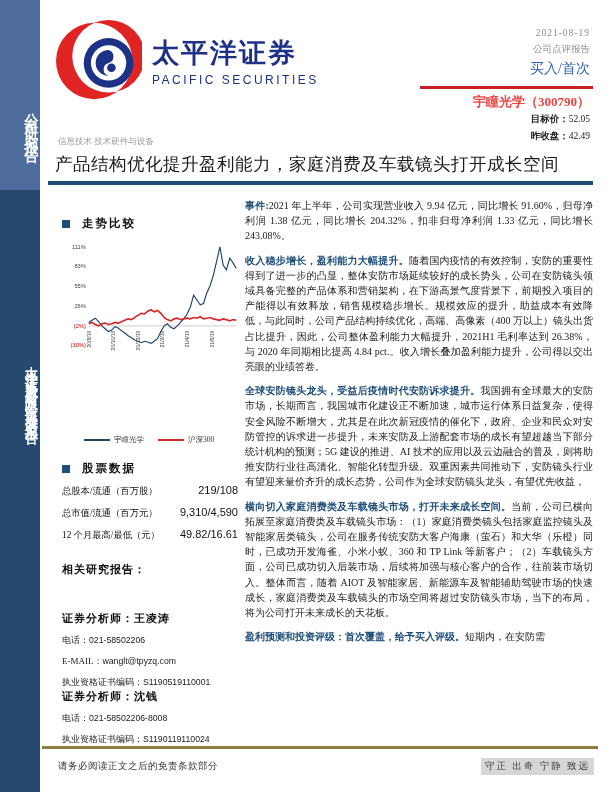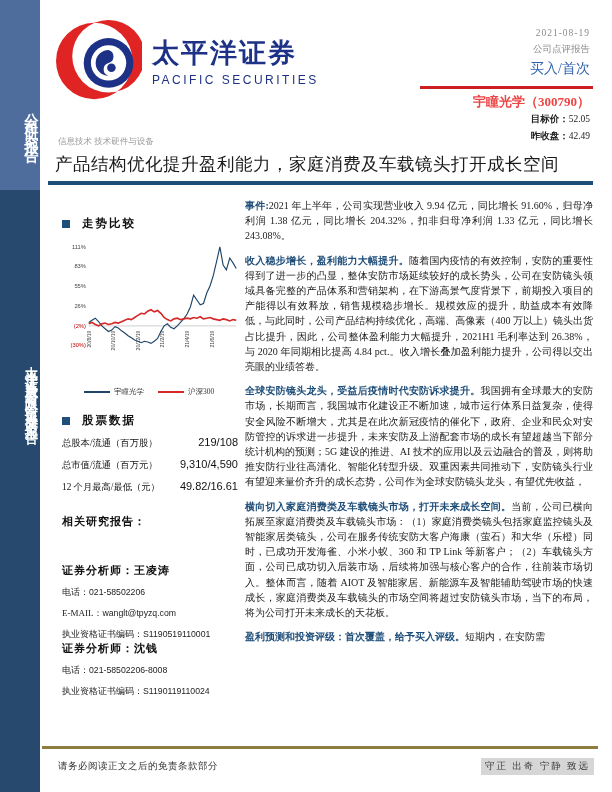--- a/index.html
+++ b/index.html
@@ -41,21 +41,21 @@
                 color:#1a1a1a;font-weight:500;letter-spacing:0.5px;}
   .navy-rule{position:absolute;left:48px;top:181px;width:545px;height:4px;background:#1f4e79;}
 
   
   .left-col{position:absolute;left:48px;top:210px;width:190px;}
   .sec-head{display:flex;align-items:center;margin:6px 0 4px 14px;}
   .sq{width:8px;height:8px;background:#1f4e79;margin-right:12px;flex:0 0 auto;}
   .sec-label{font-size:11.5px;font-weight:bold;color:#111;letter-spacing:2px;}
   .chart-wrap{margin:6px 0 0 12px;}
   .legend{display:flex;justify-content:center;gap:14px;margin-top:-2px;}
-  .legend-item{display:flex;align-items:center;font-size:7.5px;color:#333;}
+  .legend-item{display:flex;align-items:center;font-size:7.5px;color:#333;margin-top:48px;}
   .legend-swatch{display:inline-block;width:26px;height:2px;margin-right:4px;}
   .stock-rows{margin:4px 0 16px 14px;}
   .stock-row{display:flex;justify-content:space-between;align-items:baseline;
              font-size:9.3px;color:#111;padding:4px 0;}
   .stock-row .val{font-family:"Liberation Sans","DejaVu Sans",sans-serif;font-size:11px;}
   .related{margin:14px 0 0 14px;font-size:11px;font-weight:bold;color:#111;letter-spacing:1px;}
   .analysts{margin:34px 0 0 14px;}
   .an-name{font-size:11px;font-weight:bold;color:#111;margin-top:0;letter-spacing:1px;}
   .an-line{font-size:9px;color:#222;margin-top:8px;}
   .an-line .mono{font-family:"Liberation Sans","DejaVu Sans",sans-serif;font-size:8.7px;}

